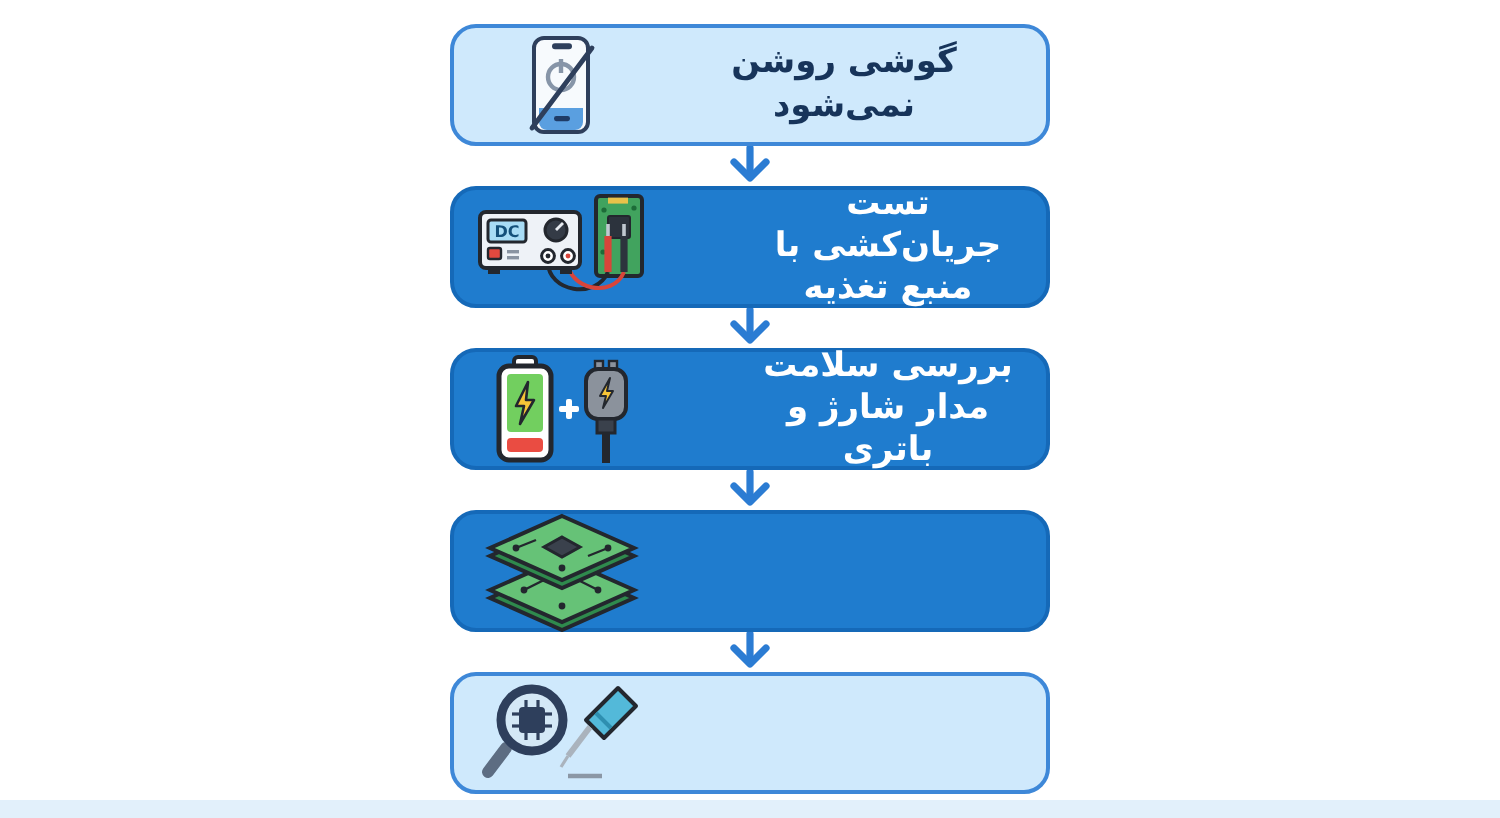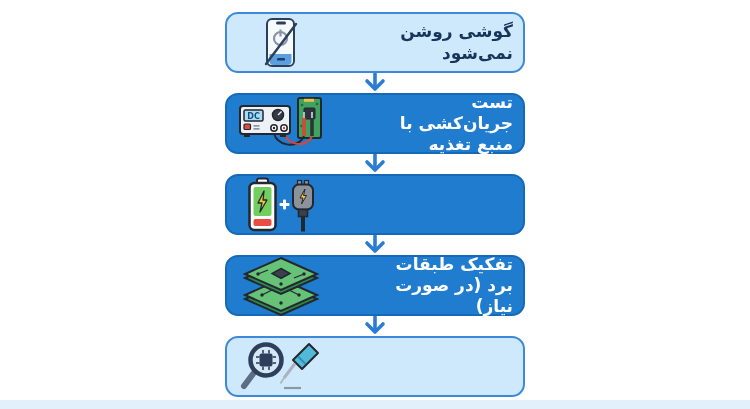--- a/index.html
+++ b/index.html
@@ -36,20 +36,21 @@
     background:var(--dark-bg);
     border:2px solid var(--dark-border);
   }
   .icon-wrap{
     width:92px; flex:0 0 auto;
     display:flex; align-items:center; justify-content:center;
   }
   .label{
     flex:1 1 auto;
     direction:rtl;
+    text-align:center;
     font-weight:bold;
     font-size:17px;
     line-height:1.25;
     padding-left:4px;
   }
   .step.light .label{color:var(--text-dark);}
   .step.dark  .label{color:var(--text-light);margin-left:44px;}
   .arrow-row{
     height:20px;
     display:flex; align-items:center; justify-content:center;
@@ -150,20 +151,21 @@
           <rect x="34.5" y="26" width="10" height="3" rx="1" fill="#ffffff"></rect>
           <rect x="38" y="22.5" width="3" height="10" rx="1" fill="#ffffff"></rect>
           <rect x="52.5" y="3.5" width="4" height="5" fill="#8b929c" stroke="#23272e" stroke-width="1.2"></rect>
           <rect x="59.5" y="3.5" width="4" height="5" fill="#8b929c" stroke="#23272e" stroke-width="1.2"></rect>
           <rect x="48" y="7.5" width="20" height="25" rx="6" fill="#8b929c" stroke="#23272e" stroke-width="2"></rect>
           <polygon points="60,12 55,21 58,21 56.5,27 61.5,18.5 58.5,18.5" fill="#f6c437" stroke="#23272e" stroke-width="1" stroke-linejoin="round"></polygon>
           <rect x="53.5" y="32.5" width="9" height="7" fill="#3a414c" stroke="#23272e" stroke-width="1.5"></rect>
           <rect x="56" y="39.5" width="4" height="15" fill="#23272e"></rect>
         </svg>
       </span>
+      <span class="label">بررسی سلامت مدار شارژ و باتری</span>
     </div>
 
     <div class="arrow-row">
       <svg class="arrow-svg" width="24" height="20" viewBox="0 0 24 20">
         <path d="M12,1 L12,13"></path>
         <path d="M4,8 L12,16 L20,8"></path>
       </svg>
     </div>
 
     <div class="step dark">
@@ -181,21 +183,20 @@
           <polygon points="41,6 77,22 41,38 5,22" fill="#2f8a4d" stroke="#23272e" stroke-width="2"></polygon>
           <polygon points="41,2 77,18 41,34 5,18" fill="#66c277" stroke="#23272e" stroke-width="2"></polygon>
           <polygon points="41,12.5 50,17.5 41,22.5 32,17.5" fill="#3a414c" stroke="#23272e" stroke-width="1.5"></polygon>
           <circle cx="18" cy="18" r="1.7" fill="#23272e"></circle>
           <circle cx="64" cy="18" r="1.7" fill="#23272e"></circle>
           <circle cx="41" cy="28" r="1.7" fill="#23272e"></circle>
           <path d="M18,18 L28,14" stroke="#23272e" stroke-width="1.2" fill="none"></path>
           <path d="M64,18 L54,22" stroke="#23272e" stroke-width="1.2" fill="none"></path>
         </svg>
       </span>
-      <span class="label">تفکیک طبقات برد (در صورت نیاز)</span>
     </div>
 
     <div class="arrow-row">
       <svg class="arrow-svg" width="24" height="20" viewBox="0 0 24 20">
         <path d="M12,1 L12,13"></path>
         <path d="M4,8 L12,16 L20,8"></path>
       </svg>
     </div>
 
     <div class="step light">

